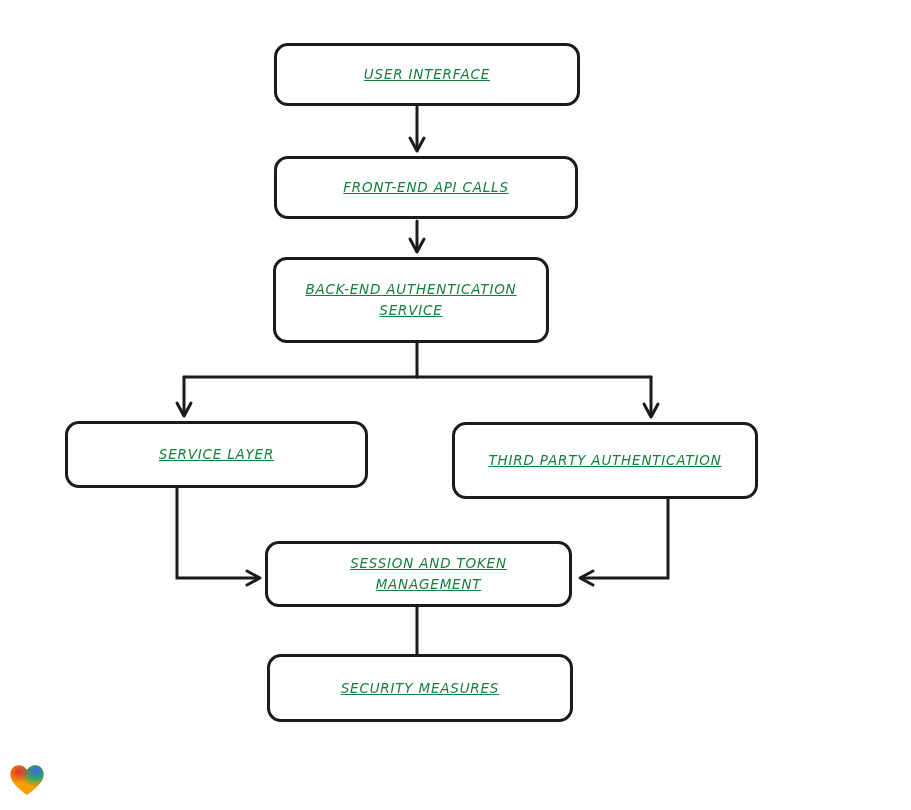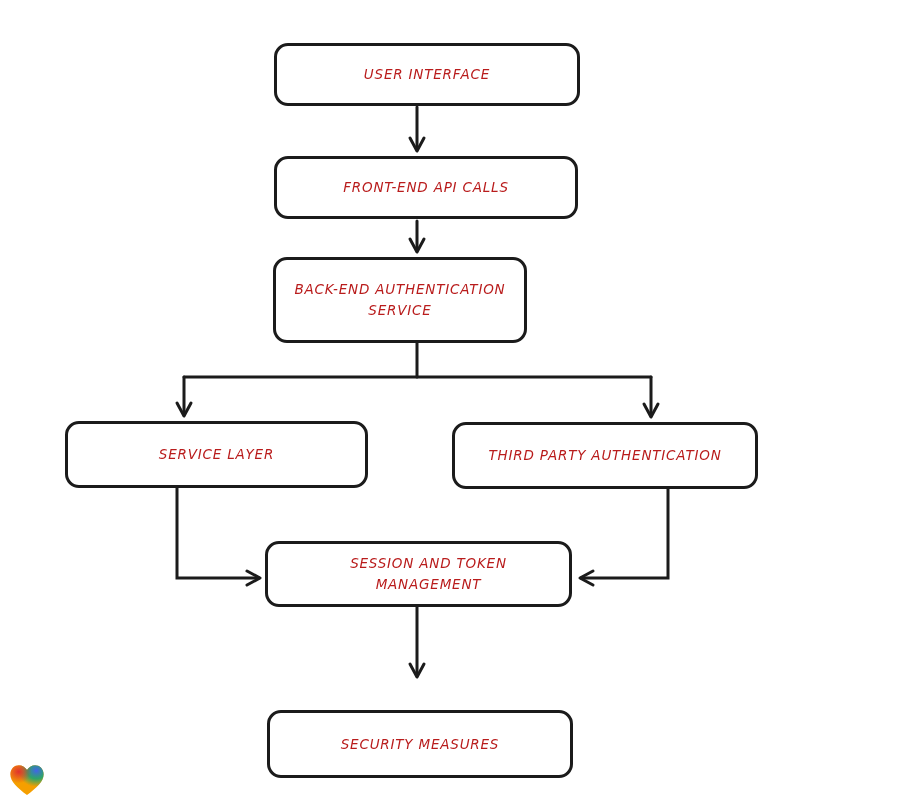--- a/index.html
+++ b/index.html
@@ -32,30 +32,31 @@
     display: flex;
     align-items: center;
     justify-content: center;
     text-align: center;
   }
   .node .label {
     font-size: 13.5px;
     font-style: italic;
     letter-spacing: 0.8px;
     line-height: 1.55;
-    color: #b91c1c;
+    color: #15803d;
+    text-decoration: underline;
   }
   
   .n-user-interface          { left: 274px; top: 43px;  width: 306px; height: 63px; }
   .n-front-end-api-calls     { left: 274px; top: 156px; width: 304px; height: 63px; }
-  .n-back-end-auth-service   { left: 273px; top: 257px; width: 254px; height: 86px; }
+  .n-back-end-auth-service   { left: 273px; top: 257px; width: 276px; height: 86px; }
   .n-database-layer          { left: 65px;  top: 421px; width: 303px; height: 67px; }
-  .n-third-party-auth        { left: 452px; top: 422px; width: 306px; height: 67px; }
+  .n-third-party-auth        { left: 452px; top: 422px; width: 306px; height: 77px; }
   .n-session-token-mgmt      { left: 265px; top: 541px; width: 307px; height: 66px; padding-left: 20px; }
-  .n-security-measures       { left: 267px; top: 710px; width: 306px; height: 68px; }
+  .n-security-measures       { left: 267px; top: 654px; width: 306px; height: 68px; }
   .n-back-end-auth-service .label { max-width: 240px; }
   .n-session-token-mgmt .label    { max-width: 200px; }
   .logo-heart {
     position: absolute;
     left: 8px;
     top: 761px;
     width: 38px;
     height: 37px;
   }
 </style>

